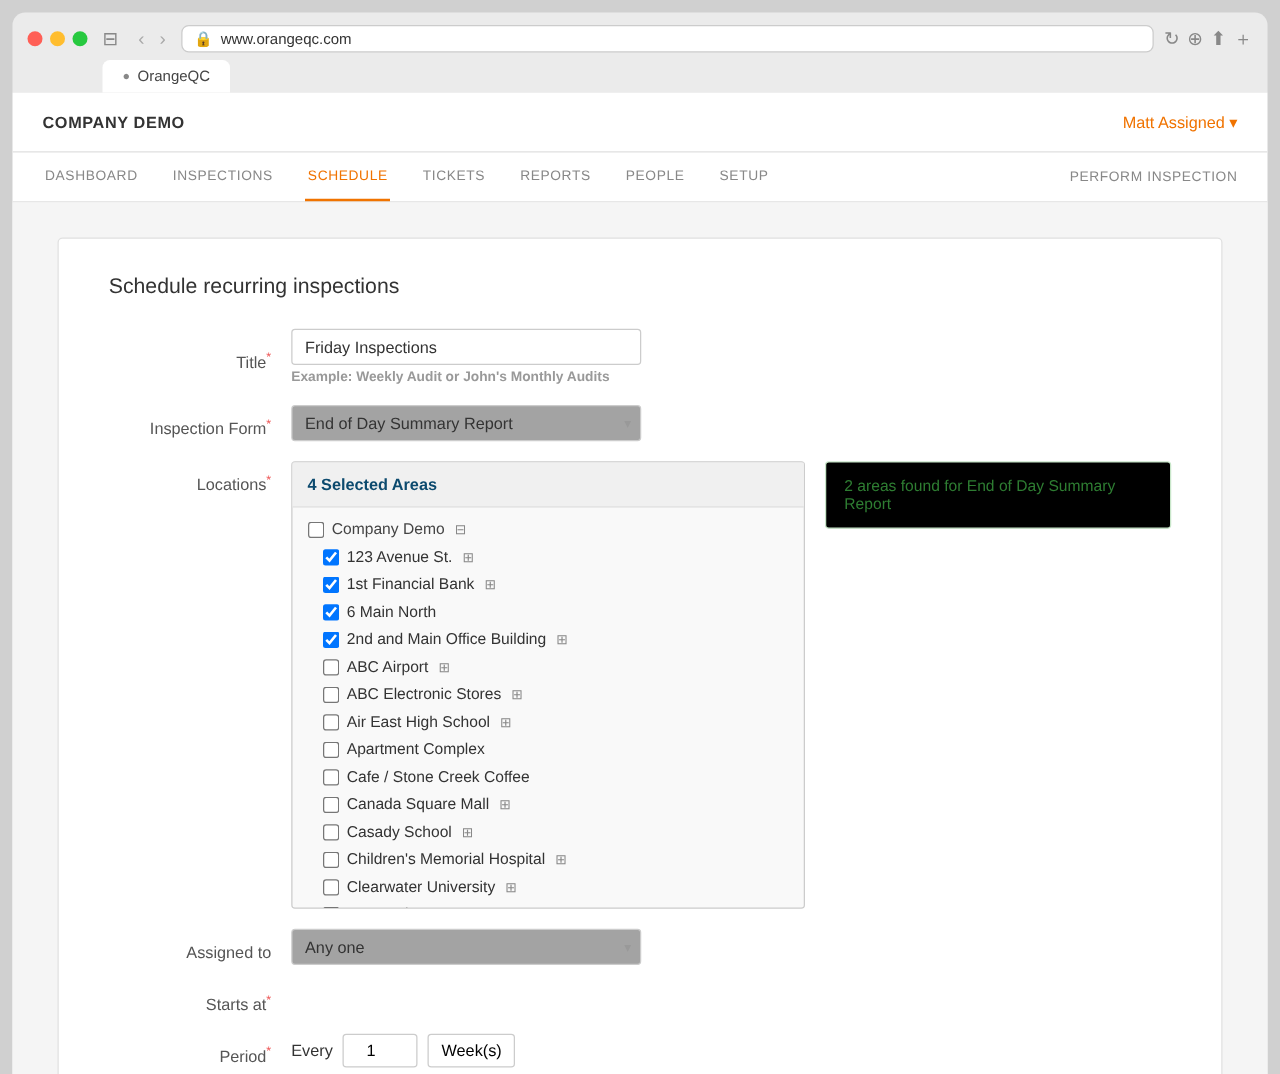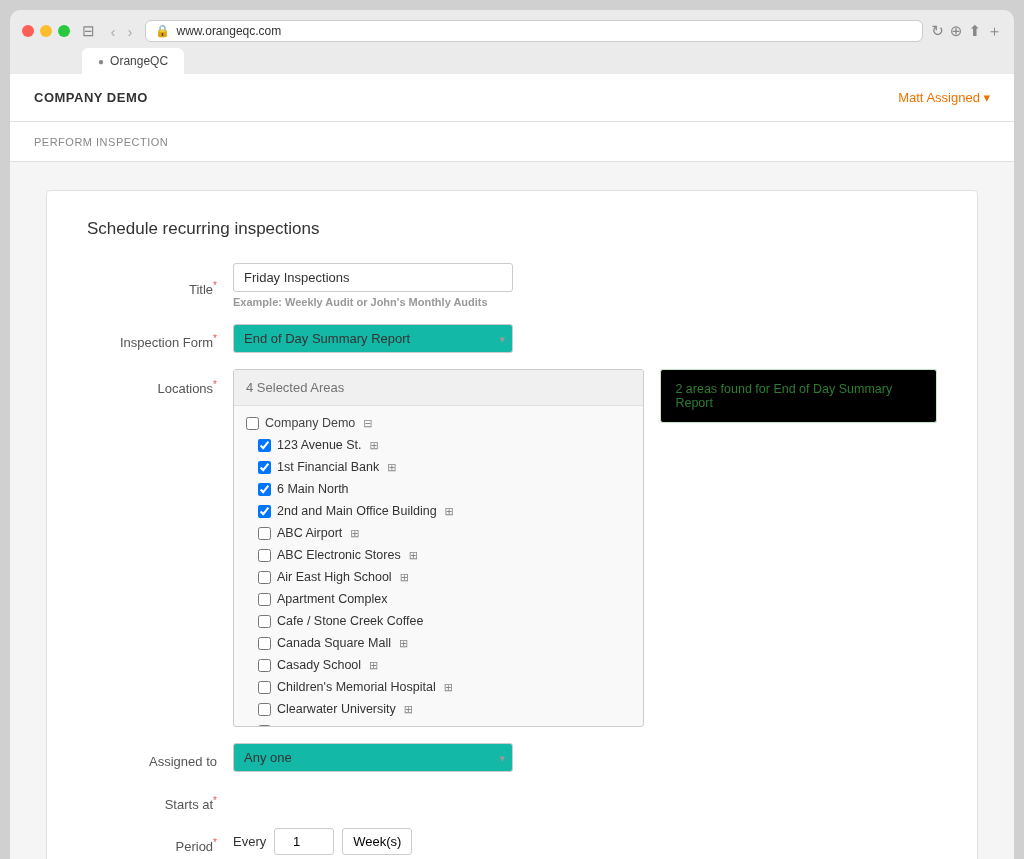--- a/index.html
+++ b/index.html
@@ -192,21 +192,21 @@
       display: inline-block;
     }
     select {
       width: 100%;
       border: 1px solid #ccc;
       border-radius: 3px;
       padding: 6px 28px 6px 10px;
       font-size: 13px;
       color: #333;
       appearance: none;
-      background: #14b8a6;
+      background: #a3a3a3;
       cursor: pointer;
       outline: none;
     }
     .select-arrow {
       position: absolute;
       right: 8px;
       top: 50%;
       transform: translateY(-50%);
       color: #999;
       pointer-events: none;
@@ -229,22 +229,22 @@
     .locations-header {
       display: flex;
       align-items: center;
       justify-content: space-between;
       padding: 10px 12px;
       background: #f0f0f0;
       border-bottom: 1px solid #e0e0e0;
     }
     .locations-count {
       font-size: 13px;
-      font-weight: 400;
-      color: #737373;
+      font-weight: 700;
+      color: #0c4a6e;
     }
     .locations-filter-btns {
       display: flex;
       gap: 0;
     }
     .filter-btn {
       border: 1px solid #ccc;
       background: white;
       padding: 4px 10px;
       font-size: 12px;
@@ -362,20 +362,29 @@
   </div>
 
   <div class="app-wrapper">
 
     <div class="top-nav">
       <div class="company-name">COMPANY DEMO</div>
       <div class="user-name">Matt Assigned</div>
     </div>
 
     <div class="sub-nav">
+      <div class="sub-nav-left">
+        <div class="nav-item">DASHBOARD</div>
+        <div class="nav-item">INSPECTIONS</div>
+        <div class="nav-item active">SCHEDULE</div>
+        <div class="nav-item">TICKETS</div>
+        <div class="nav-item">REPORTS</div>
+        <div class="nav-item">PEOPLE</div>
+        <div class="nav-item">SETUP</div>
+      </div>
       <div class="nav-item-right">PERFORM INSPECTION</div>
     </div>
 
     <div class="page-content">
       <div class="form-card">
         <div class="form-title">Schedule recurring inspections</div>
 
         <div class="form-row">
           <div class="form-label">
             Title<sup>*</sup>

